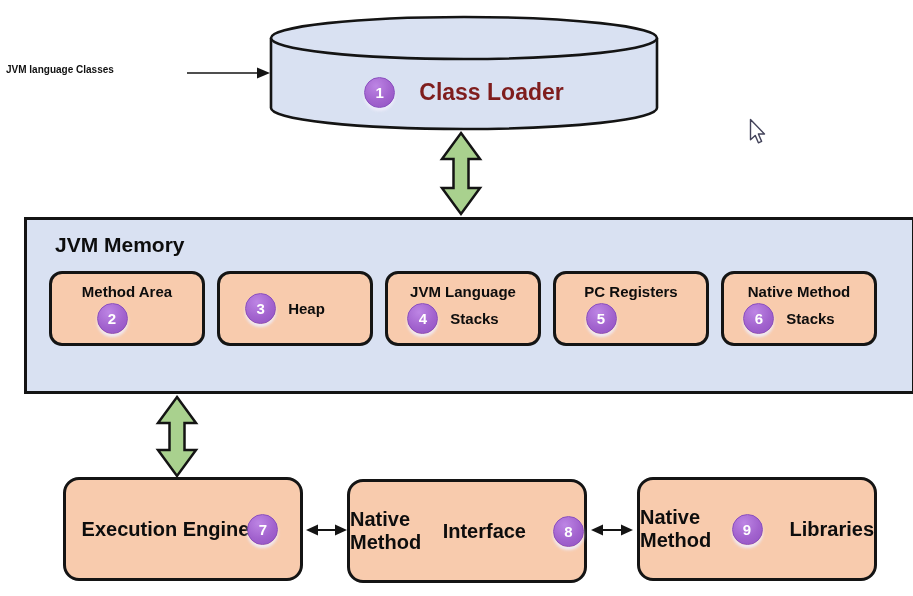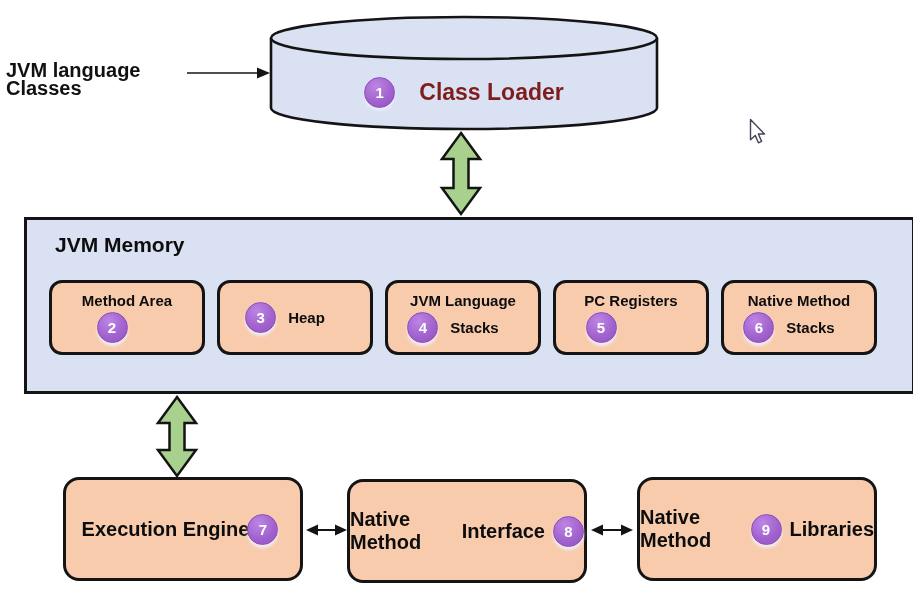--- a/index.html
+++ b/index.html
@@ -5,21 +5,21 @@
   html,body{margin:0;padding:0;background:#ffffff;}
   .stage{
     position:relative;width:913px;height:596px;background:#ffffff;
     font-family:"Liberation Sans",sans-serif;color:#111;overflow:hidden;
     -webkit-font-smoothing:antialiased;
   }
   .layer{position:absolute;left:0;top:0;width:913px;height:596px;}
 
   .src-label{
     position:absolute;left:6px;top:61px;width:180px;
-    font-size:20px;font-weight:bold;color:#111;line-height:18px;
+    font-size:10px;font-weight:bold;color:#111;line-height:18px;
   }
 
   .cl-content{
     position:absolute;left:271px;top:63px;width:386px;height:58px;
     display:flex;align-items:center;justify-content:center;gap:24px;
   }
   .cl-text{font-size:23px;font-weight:bold;color:#7f1d1d;}
 
   .badge{
     display:inline-flex;align-items:center;justify-content:center;
@@ -32,41 +32,41 @@
 
   .memory{
     position:absolute;left:24px;top:217px;width:860px;height:171px;
     background:var(--container_fill);border:3px solid var(--outline);padding-left:25px;
   }
   .memory-title{
     position:absolute;left:28px;top:13px;
     font-size:21px;font-weight:bold;color:#0d0d0d;
   }
   .mem-row{
-    position:absolute;left:22px;top:51px;display:flex;gap:12px;margin-top:9px;
+    position:absolute;left:22px;top:51px;display:flex;gap:12px;
   }
   .component{
     width:150px;height:69px;background:var(--component_fill);
     border:3px solid var(--outline);border-radius:13px;
     display:flex;flex-direction:column;align-items:center;justify-content:center;
     font-size:15px;font-weight:bold;color:#0d0d0d;gap:3px;
   }
   .component .row{display:flex;align-items:center;gap:12px;}
   .shift-l15{transform:translateX(-15px);}
   .shift-l30{transform:translateX(-30px);}
   .shift-l10{transform:translateX(-10px);}
   .shift-l6{transform:translateX(-6px);}
 
   .bottom-box{
     position:absolute;width:234px;height:98px;
     background:var(--component_fill);border:3px solid var(--outline);border-radius:16px;
     display:flex;flex-direction:row;align-items:center;justify-content:center;
     font-size:20px;font-weight:bold;color:#0d0d0d;gap:4px;
   }
-  .bottom-box .row{display:flex;align-items:center;gap:8px;}
+  .bottom-box .row{display:flex;align-items:center;gap:27px;}
   #exec-engine{left:63px;top:477px;}
   #nmi{left:347px;top:479px;}
   #nml{left:637px;top:477px;}
 </style>
 </head>
 <body>
 
 <div class="stage">
 
   <svg class="layer" viewBox="0 0 913 596" xmlns="http://www.w3.org/2000/svg">

